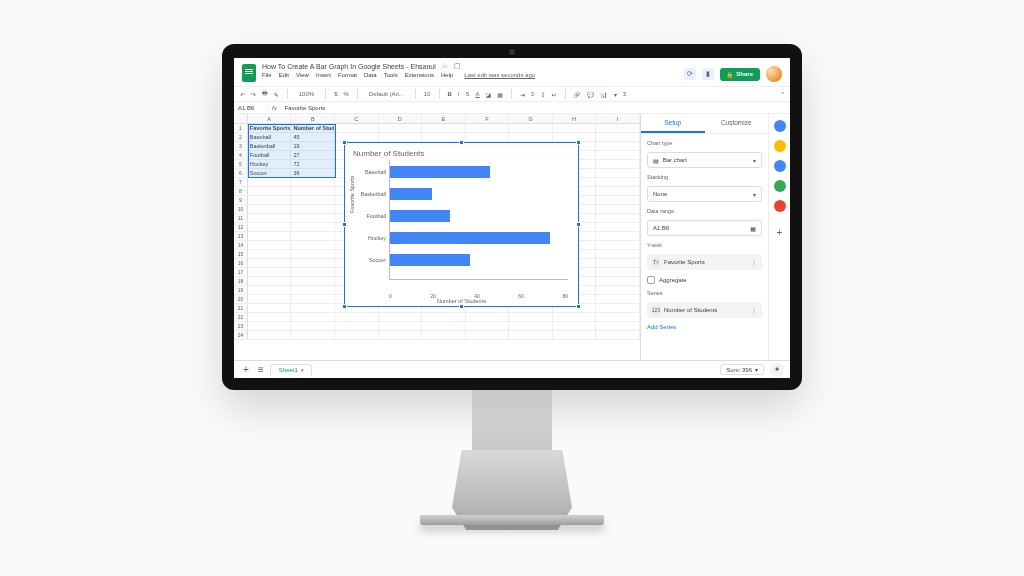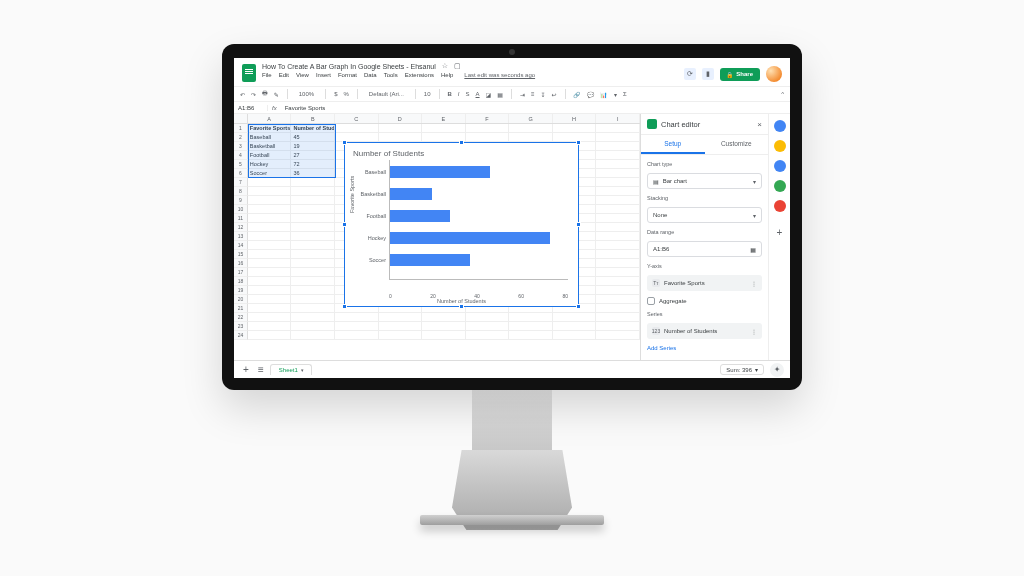--- a/index.html
+++ b/index.html
@@ -550,25 +550,20 @@
             <span>20</span>
             <span>40</span>
             <span>60</span>
             <span>80</span>
           </div>
           <div class="xlab">Number of Students</div>
         </div>
       </div>
 
       <div class="panel">
-        <div class="panel-head">
-          <div class="pi"></div>
-          <div class="ptitle">Chart editor</div>
-          <div class="close">×</div>
-        </div>
         <div class="tabs">
           <div class="tab active">Setup</div>
           <div class="tab">Customize</div>
         </div>
         <div class="panel-body">
           <div class="plabel">Chart type</div>
           <div class="pselect">
             <span style="display:flex;align-items:center;gap:4px">
                 <span>▤</span>
                 <span>Bar chart</span>

